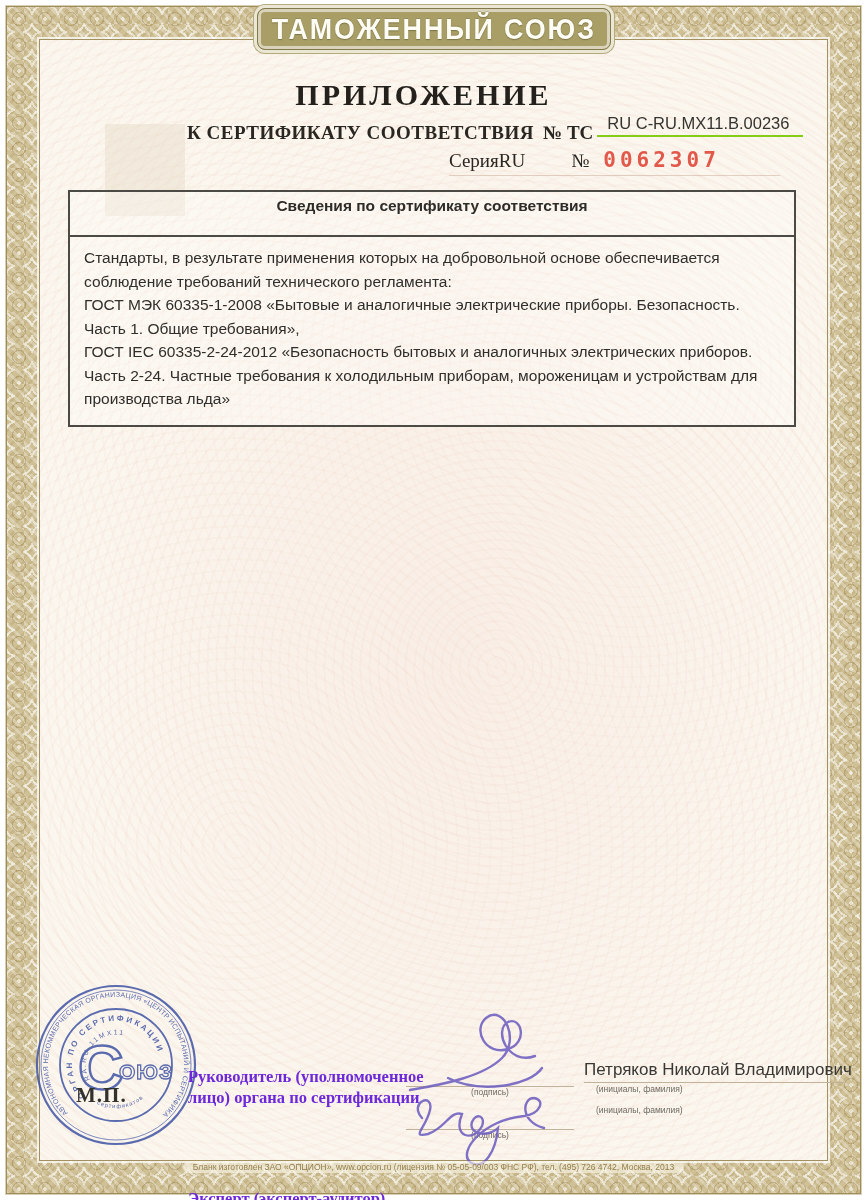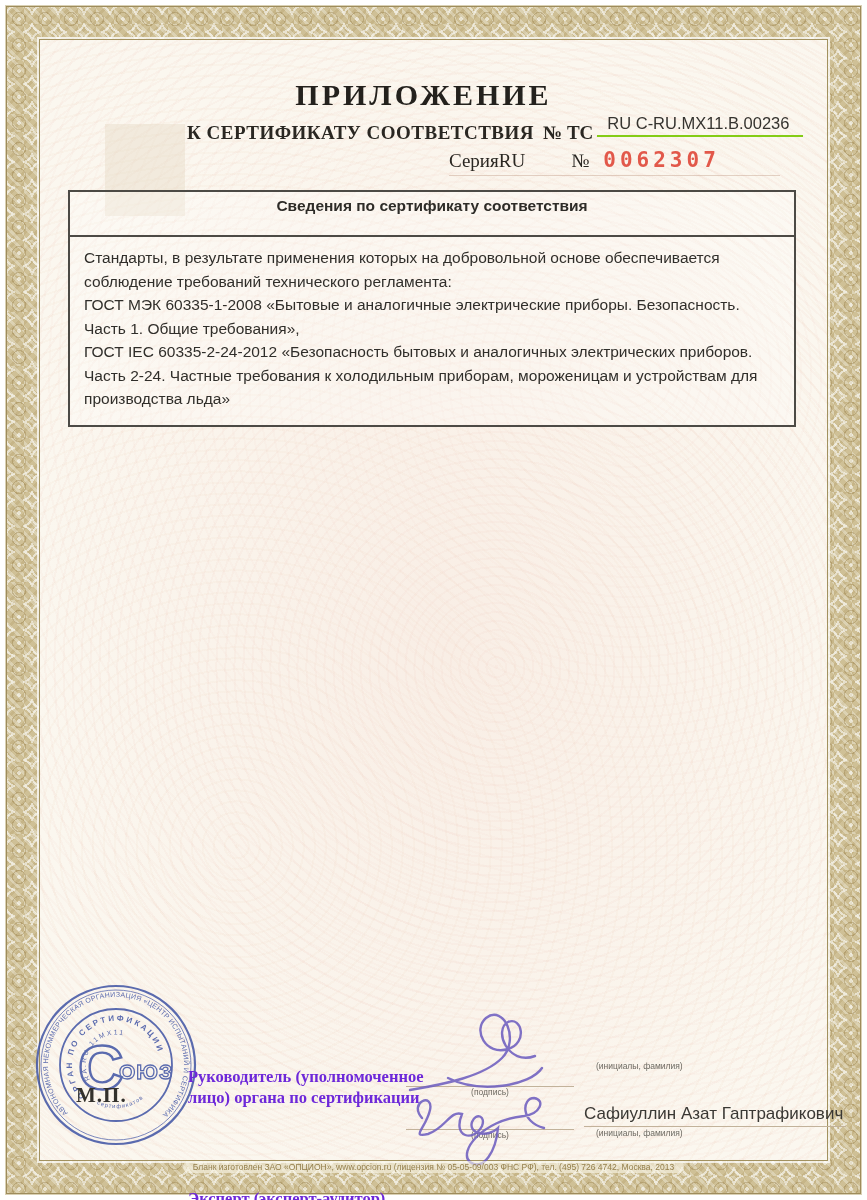--- a/index.html
+++ b/index.html
@@ -88,20 +88,23 @@
 </style>
 </head>
 <body>
 
 <div class="sheet">
   <div class="frame"></div>
   <div class="inner">
     <div class="wm-square"></div>
   </div>
 
+  <div class="badge">
+    <span>ТАМОЖЕННЫЙ СОЮЗ</span>
+  </div>
 
   <div class="page-title">ПРИЛОЖЕНИЕ</div>
 
   <div class="subtitle-row">
     <span class="sub">К СЕРТИФИКАТУ СООТВЕТСТВИЯ</span>
     <span class="prefix">№ ТС</span>
     <span class="cert-no">RU C-RU.MX11.B.00236</span>
   </div>
 
   <div class="series-row">
@@ -158,24 +161,24 @@
 (эксперты (эксперты-аудиторы))</div>
 
   <div class="sigline sigline1">
     <div class="sig-caption" style="margin-top:22px;">(подпись)</div>
   </div>
   <div class="sigline sigline2">
     <div class="sig-caption" style="margin-top:22px;">(подпись)</div>
   </div>
 
   <div class="namefield name1">
+    <div class="nm">Петряков Николай Владимирович</div>
     <div class="cap">(инициалы, фамилия)</div>
   </div>
   <div class="namefield name2">
-    <div class="nm">Сафиуллин Азат Гаптрафикович</div>
     <div class="cap">(инициалы, фамилия)</div>
   </div>
 
   <svg class="sig-overlay" width="215" height="178" viewBox="0 0 215 178">
     <g fill="none" stroke="#6f5fc0" stroke-width="2.4" stroke-linecap="round" opacity="0.88">
       <path d="M 22,92 C 58,86 96,78 114,60 C 132,42 116,6 98,20 C 84,32 98,58 120,51 C 140,45 134,18 120,24 C 105,32 120,68 147,58 M 60,80 C 92,96 142,88 154,70"></path>
       <path d="M 34,120 C 20,104 46,94 42,112 C 38,130 22,140 40,136 C 58,130 62,112 74,116 C 64,140 86,144 94,128 C 98,118 88,114 84,124 C 80,136 100,140 110,130 C 108,152 96,174 82,164 C 70,154 94,122 136,118 C 152,116 158,102 146,100 C 134,100 132,124 156,130"></path>
     </g>
   </svg>
 

